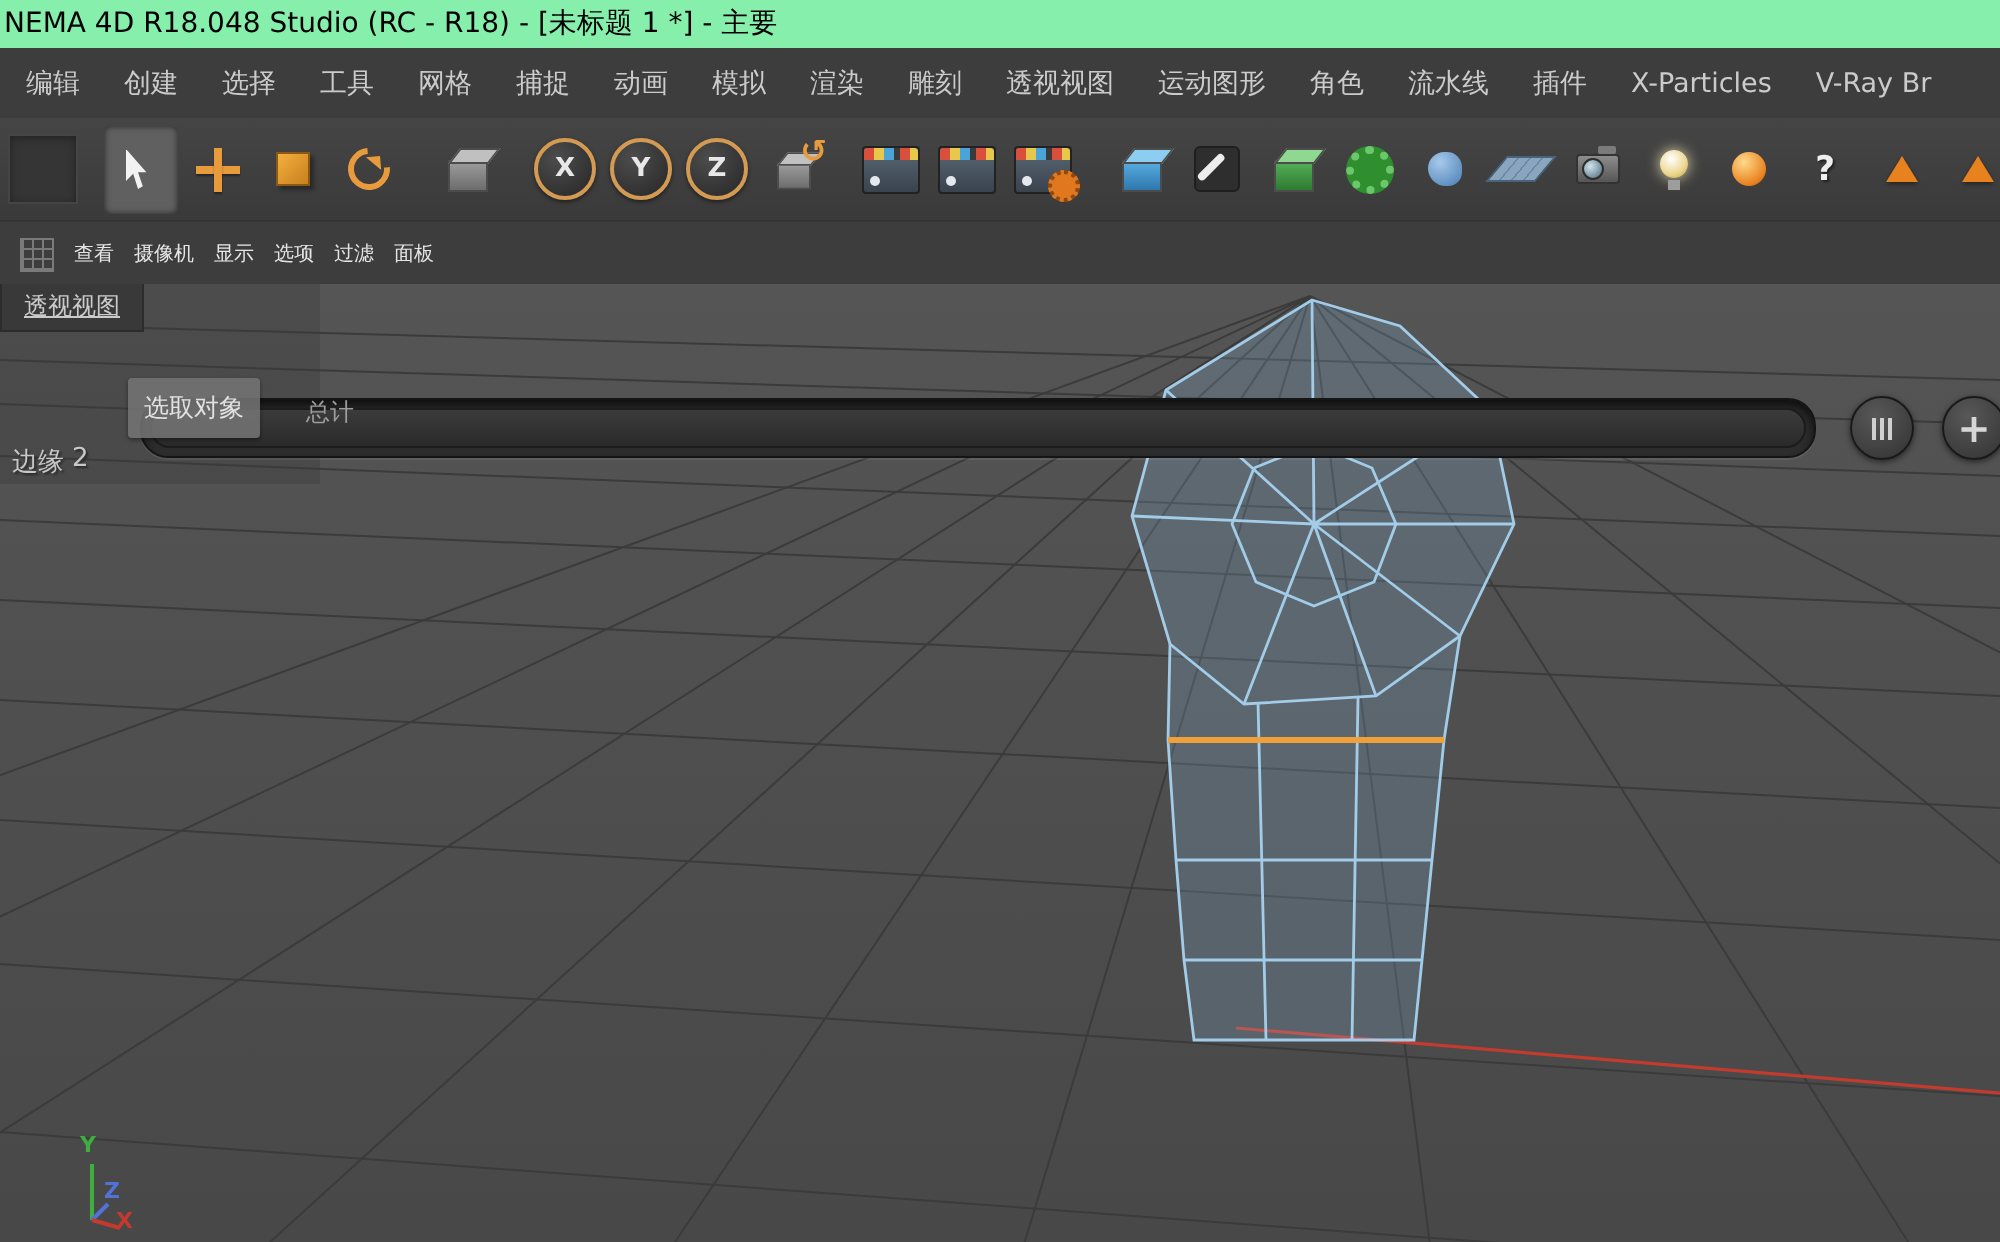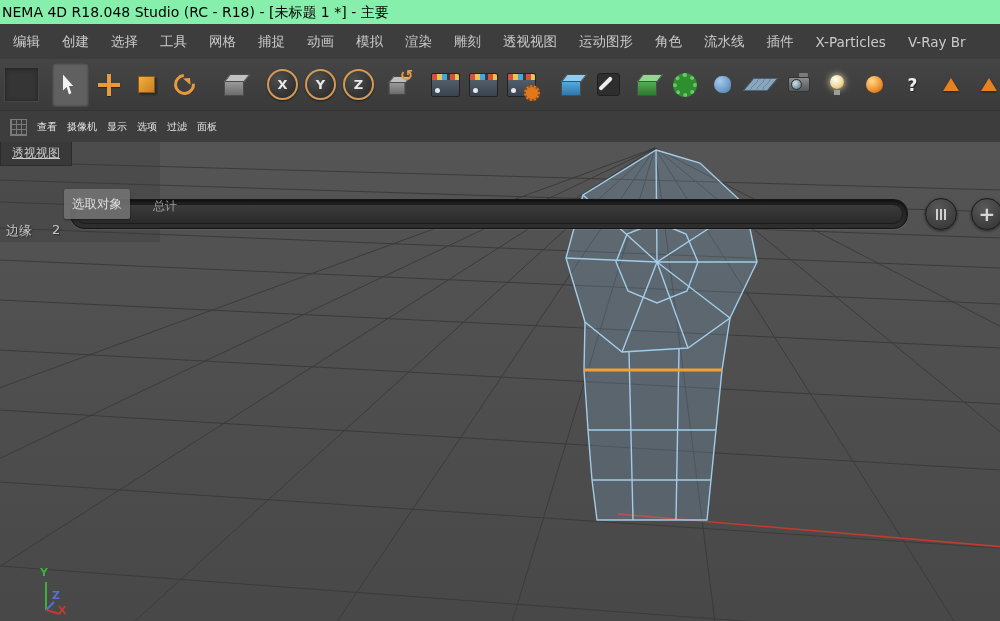--- a/index.html
+++ b/index.html
@@ -133,21 +133,21 @@
 
   .cbtn{position:absolute;width:30px;height:30px;border-radius:50%;z-index:4;
         background:radial-gradient(circle at 40% 30%,#585858,#323232);
         border:1px solid #191919;box-shadow:0 1px 3px rgba(0,0,0,.55);
         display:flex;align-items:center;justify-content:center;}
   .cbtn.bars{left:925px;top:56px;gap:2px;}
   .cbtn.bars i{display:block;width:2px;height:11px;background:#cfcfcf;}
   .cbtn.plus{left:971px;top:56px;color:#d6d6d6;font-size:20px;line-height:1;font-weight:bold;}
 
   .edge-row{position:absolute;left:6px;top:80px;font-size:13px;color:#c8c8c8;z-index:4;
-            display:flex;gap:20px;text-shadow:1px 1px 1px #2a2a2a;}
+            display:flex;gap:4px;text-shadow:1px 1px 1px #2a2a2a;}
 
   .gz{position:absolute;font-size:11px;font-weight:bold;z-index:4;}
   .gz.y{left:40px;top:424px;color:#3fae3f;}
   .gz.z{left:52px;top:447px;color:#5272d8;}
   .gz.x{left:58px;top:462px;color:#c23b2e;}
 </style>
 </head>
 <body>
 
 <div id="app">

